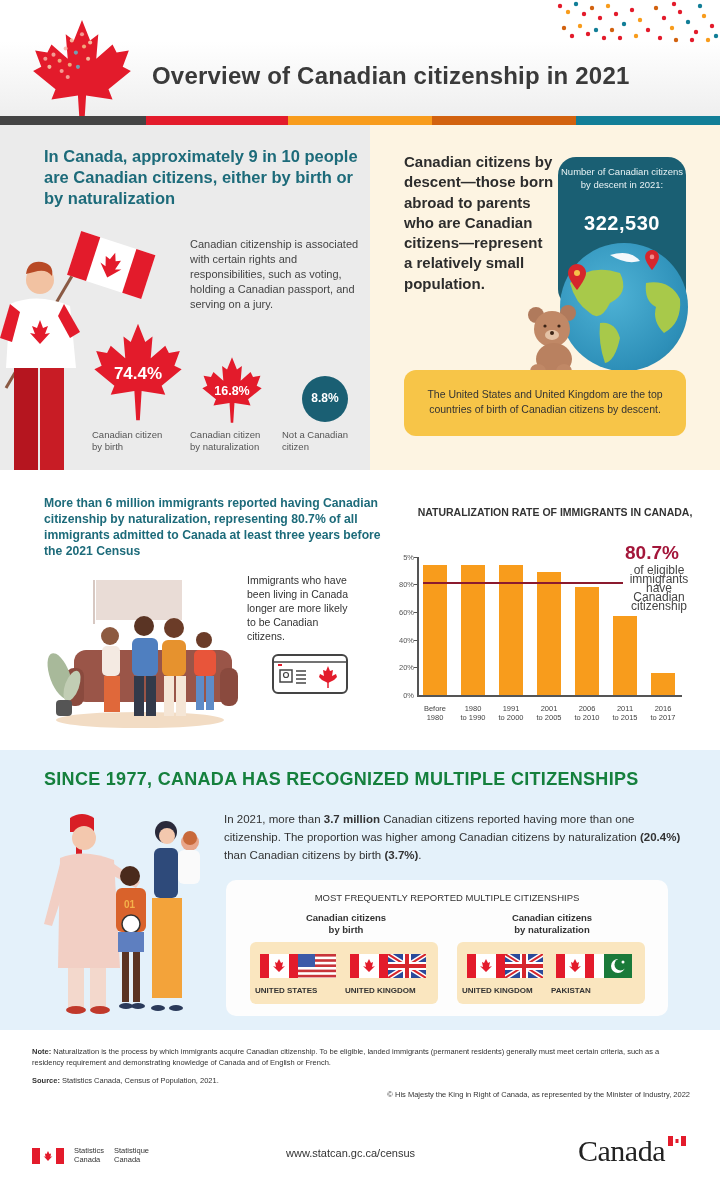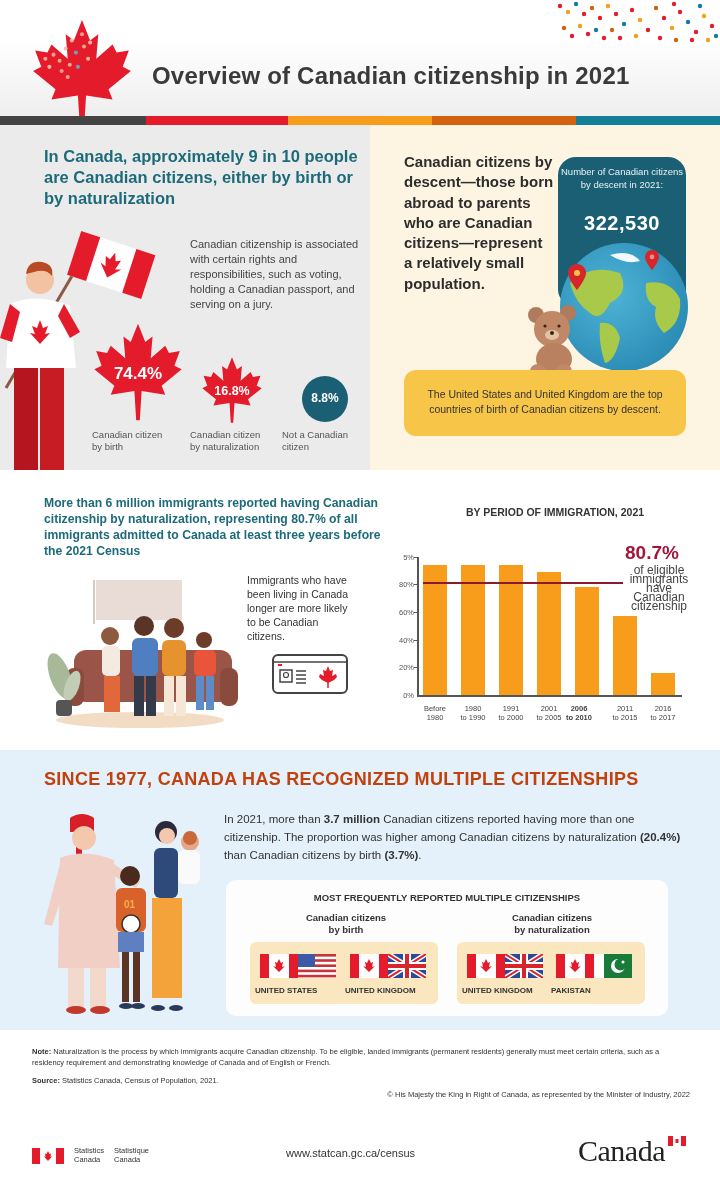--- a/index.html
+++ b/index.html
@@ -37,24 +37,24 @@
   .chart-area { left: 390px; top: 548px; width: 330px; height: 180px; }
   .y-tick { position: absolute; left: 0; width: 24px; font-family: "Liberation Sans", sans-serif; font-size: 7.5px; color: #555; text-align: right; }
   .x-tick { position: absolute; top: 156px; width: 44px; font-family: "Liberation Sans", sans-serif; font-size: 7.5px; line-height: 9px; color: #444; text-align: center; }
   .bar { position: absolute; background: #f89c1c; }
   .avg-line { position: absolute; height: 2px; background: #8b1a2e; }
   .big-pct { left: 625px; top: 542px; font-family: "Liberation Sans", sans-serif; font-weight: bold; font-size: 19px; color: #a3163a; }
   .pct-note { left: 628px; top: 566px; width: 62px; font-family: "Liberation Sans", sans-serif; font-size: 12px; line-height: 9px; color: #444; text-align: center; }
 
   
   .s3 { left: 0; top: 750px; width: 720px; height: 280px; background: #e4f1fa; }
-  .s3-heading { left: 44px; top: 769px; font-family: "Liberation Sans", sans-serif; font-weight: bold; font-size: 18px; color: #c2410c; letter-spacing: 0.3px; }
+  .s3-heading { left: 44px; top: 769px; font-family: "Liberation Sans", sans-serif; font-weight: bold; font-size: 18px; color: #15803d; letter-spacing: 0.3px; }
   .s3-desc { left: 224px; top: 810px; width: 460px; font-family: "Liberation Sans", sans-serif; font-size: 11.5px; line-height: 18px; color: #333; }
   .mc-box { left: 226px; top: 880px; width: 442px; height: 136px; background: #fdfdfd; border-radius: 10px; }
-  .mc-title { left: 226px; top: 892px; width: 442px; font-family: "Liberation Sans", sans-serif; font-weight: bold; font-size: 9.5px; color: #333; text-align: center; }
+  .mc-title { left: 226px; top: 892px; width: 442px; font-family: "Liberation Sans", sans-serif; font-weight: normal; font-size: 9.5px; color: #333; text-align: center; }
   .mc-sub { font-family: "Liberation Sans", sans-serif; font-weight: bold; font-size: 9.5px; line-height: 12px; color: #333; text-align: center; }
   .mc-group { background: #fae6bf; border-radius: 6px; height: 62px; }
   .country { font-family: "Liberation Sans", sans-serif; font-weight: bold; font-size: 8px; color: #333; }
 
   
   .note { left: 32px; top: 1046px; width: 660px; font-family: "Liberation Sans", sans-serif; font-size: 7.5px; line-height: 11px; color: #333; }
   .source { left: 32px; top: 1076px; font-family: "Liberation Sans", sans-serif; font-size: 7.5px; color: #333; }
   .copyright { right: 30px; top: 1090px; font-family: "Liberation Sans", sans-serif; font-size: 7.5px; color: #333; }
   .statcan-logo { left: 32px; top: 1147px; }
   .sc-text { font-family: "Liberation Sans", sans-serif; font-size: 7.5px; line-height: 8.5px; color: #333; }
@@ -252,21 +252,21 @@
   <circle cx="14" cy="21" r="2.5" fill="none" stroke="#444" stroke-width="1.2"></circle>
   <line x1="24" y1="17" x2="34" y2="17" stroke="#444" stroke-width="1.5"></line>
     <line x1="24" y1="21" x2="34" y2="21" stroke="#444" stroke-width="1.5"></line>
   <line x1="24" y1="25" x2="34" y2="25" stroke="#444" stroke-width="1.5"></line>
     <line x1="24" y1="29" x2="34" y2="29" stroke="#444" stroke-width="1.5"></line>
   <path d="M56 12 L58 17 L61 16 L60 22 L64 20 L65 23 L62 26 L56 29 L50 26 L47 23 L48 20 L52 22 L51 16 L54 17 Z" fill="#e31b2b"></path>
   <line x1="56" y1="28" x2="56" y2="34" stroke="#e31b2b" stroke-width="1.5"></line>
 </svg>
 
 <div class="abs chart-title">
-  <div>BY PERIOD OF IMMIGRATION, 2021</div>
+  <div>NATURALIZATION RATE OF IMMIGRANTS IN CANADA,</div>
 </div>
 <div class="abs chart-area">
 
   <div class="y-tick" style="top:5px;">5%</div>
   <div class="y-tick" style="top:32px;">80%</div>
   <div class="y-tick" style="top:60px;">60%</div>
   <div class="y-tick" style="top:88px;">40%</div>
   <div class="y-tick" style="top:115px;">20%</div>
   <div class="y-tick" style="top:143px;">0%</div>
   <div style="position:absolute;left:27px;top:9px;width:1.5px;height:139px;background:#555;"></div>
@@ -296,21 +296,21 @@
       <div>to 1990</div>
     </div>
   <div class="x-tick" style="left:99px;">
       <div>1991</div>
       <div>to 2000</div>
     </div>
   <div class="x-tick" style="left:137px;">
       <div>2001</div>
       <div>to 2005</div>
     </div>
-  <div class="x-tick" style="left:167px;font-weight:bold;">
+  <div class="x-tick" style="left:175px;">
       <div>2006</div>
       <div>to 2010</div>
     </div>
   <div class="x-tick" style="left:213px;">
       <div>2011</div>
       <div>to 2015</div>
     </div>
   <div class="x-tick" style="left:251px;">
       <div>2016</div>
       <div>to 2017</div>

